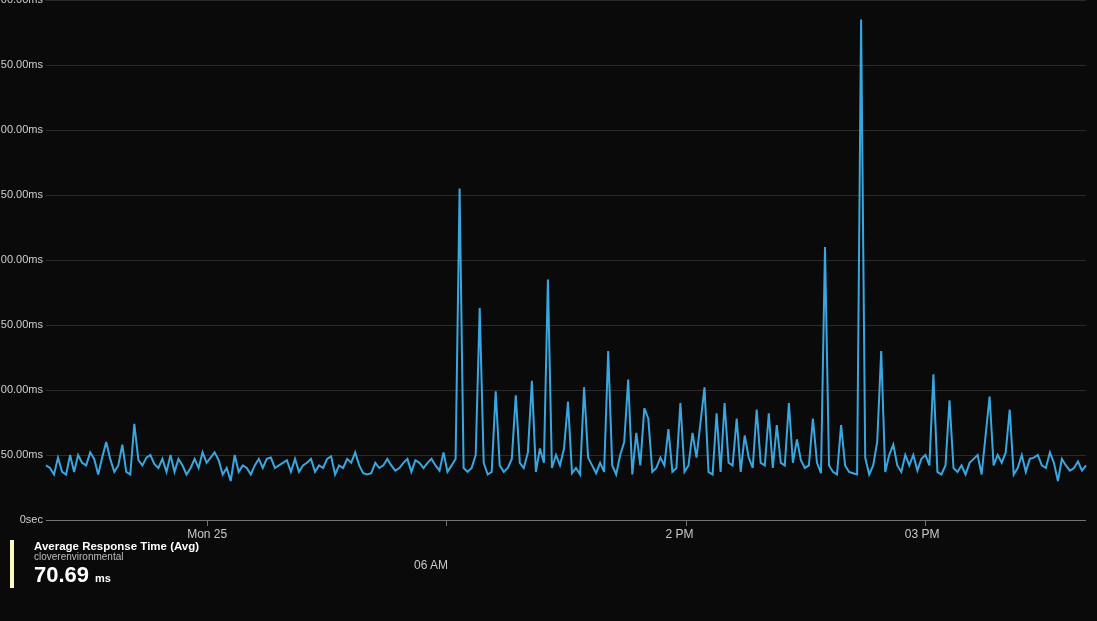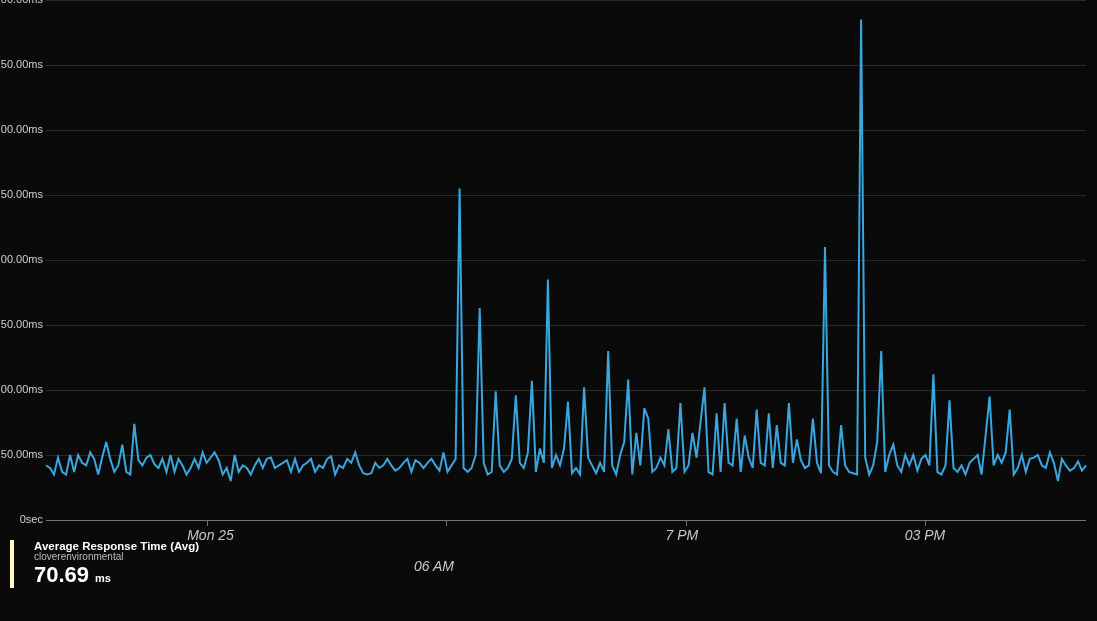--- a/index.html
+++ b/index.html
@@ -1,21 +1,21 @@
 <!DOCTYPE html>
 <html><head>
 <meta charset="utf-8">
 <style>
   html,body{margin:0;padding:0;background:#000;color:#d0d0d0;font-family:"Segoe UI",Arial,sans-serif;overflow:hidden;}
   .chart-wrap{position:relative;width:1097px;height:621px;background:#0a0a0a;}
   .plot{position:absolute;left:46px;top:0;width:1040px;height:520px;}
   .gridline{position:absolute;left:0;width:100%;height:0;border-top:1px solid #2a2a2a;}
   .ylabel{position:absolute;right:1054px;width:48px;text-align:right;font-size:11px;color:#d0d0d0;}
   .xaxis{position:absolute;left:46px;top:520px;width:1040px;border-top:1px solid #747474;}
-  .xtick{position:absolute;top:6px;font-size:14px;color:#c8c8c8;font-style:italic;}
+  .xtick{position:absolute;top:6px;font-size:12px;color:#c8c8c8;}
   .xticks .tickmark{position:absolute;top:0;width:0;height:5px;border-left:1px solid #747474;}
   svg.line{position:absolute;left:0;top:0;width:1040px;height:520px;overflow:visible;}
   .series-path{fill:none;stroke:#3aa6e0;stroke-width:2;}
   .legend{position:absolute;left:10px;top:540px;border-left:4px solid #fef9c3;padding-left:20px;color:#fff;}
   .legend .series-name{font-size:11.5px;font-weight:600;color:#fff;}
   .legend .sub{font-size:10px;color:#bdbdbd;margin-top:-1px;}
   .legend .big{margin-top:0px;}
   .legend .val{font-size:22px;font-weight:700;color:#fff;}
   .legend .unit{font-size:11px;font-weight:600;color:#fff;margin-left:6px;}
 </style>
@@ -49,21 +49,21 @@
       <div class="ylabel" style="top: 58px;">50.00ms</div>
       <div class="ylabel" style="top: -7px;">00.00ms</div>
     </div>
   <div class="xaxis">
     <div class="xticks" id="xticks">
         <div class="tickmark" style="left: 161.2px;"></div>
         <div class="xtick" style="left: 141.2px;">Mon 25</div>
         <div class="tickmark" style="left: 400.4px;"></div>
         <div class="xtick" style="left: 368px; margin-top: 31px;">06 AM</div>
         <div class="tickmark" style="left: 639.6px;"></div>
-        <div class="xtick" style="left: 619.6px;">7 PM</div>
+        <div class="xtick" style="left: 619.6px;">2 PM</div>
         <div class="tickmark" style="left: 878.8px;"></div>
         <div class="xtick" style="left: 858.8px;">03 PM</div>
       </div>
   </div>
   <div class="legend">
     <div class="series-name">Average Response Time (Avg)</div>
     <div class="sub">cloverenvironmental</div>
     <div class="big">
       <span class="val">70.69</span><span class="unit">ms</span>
     </div>

